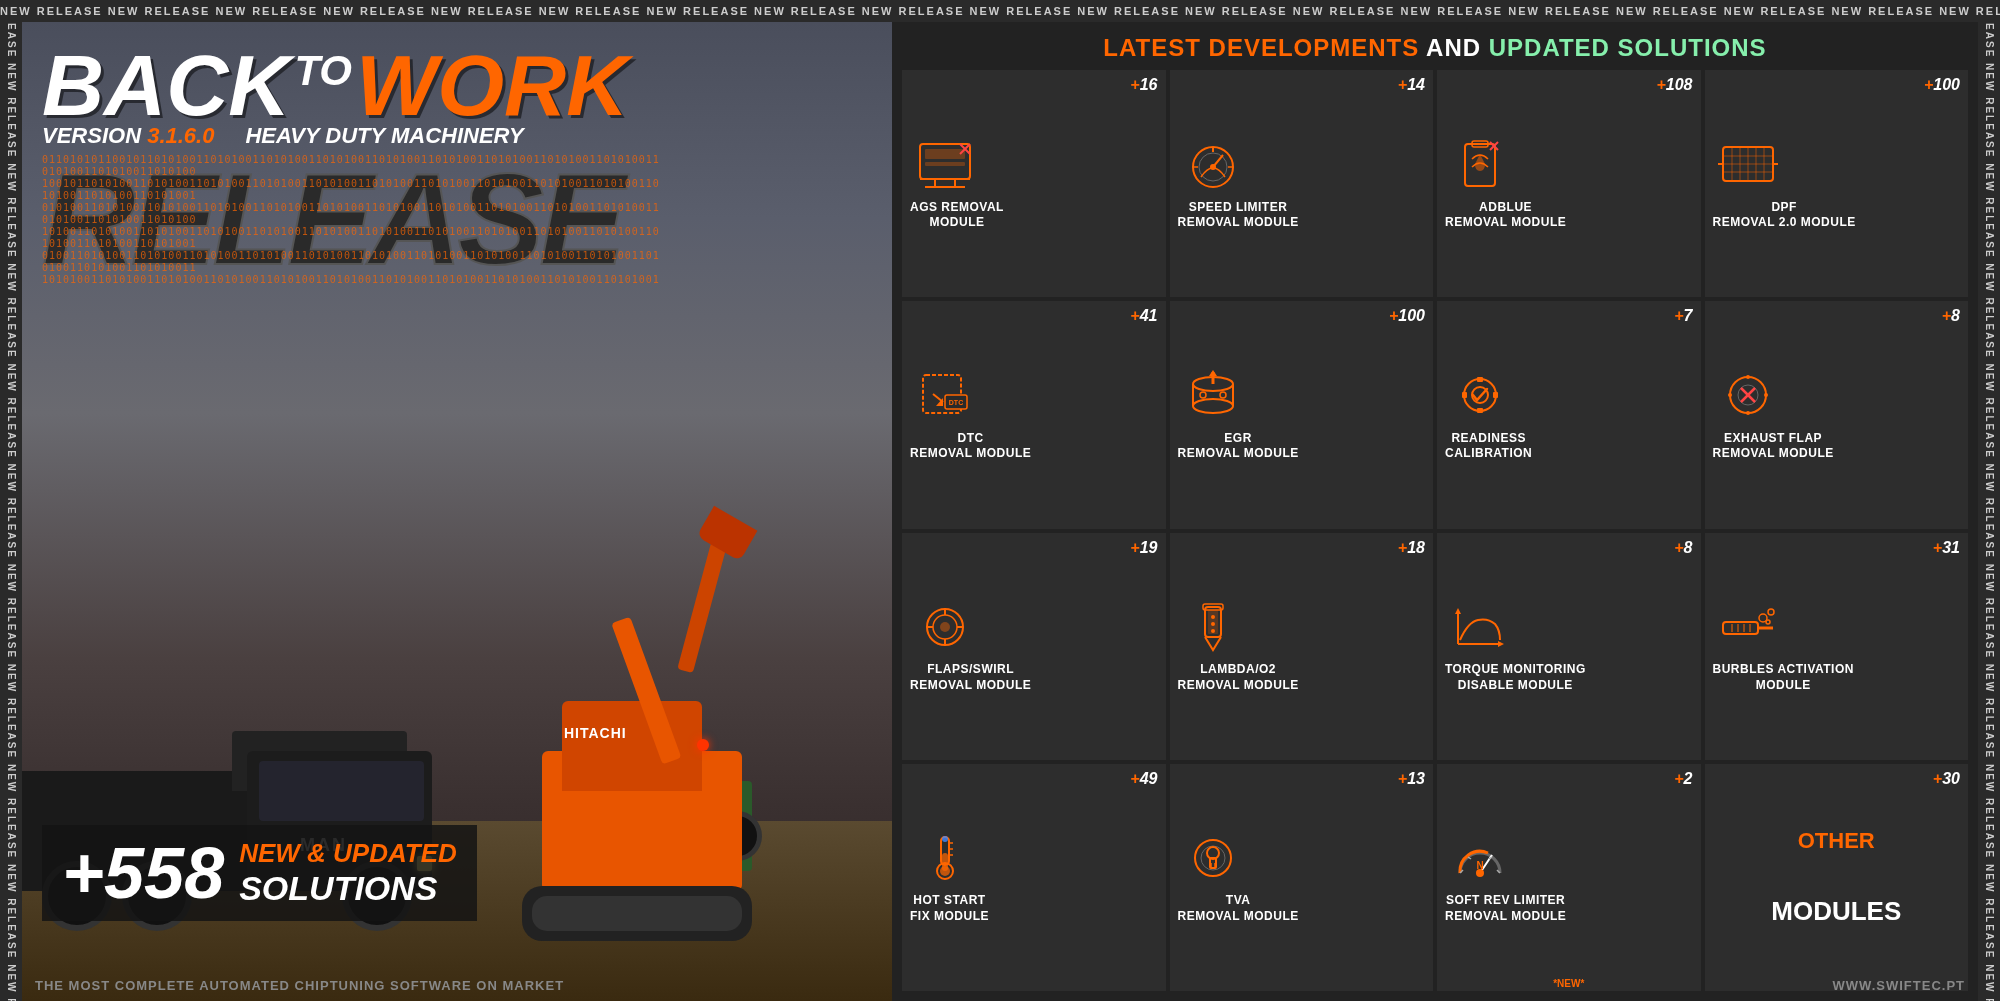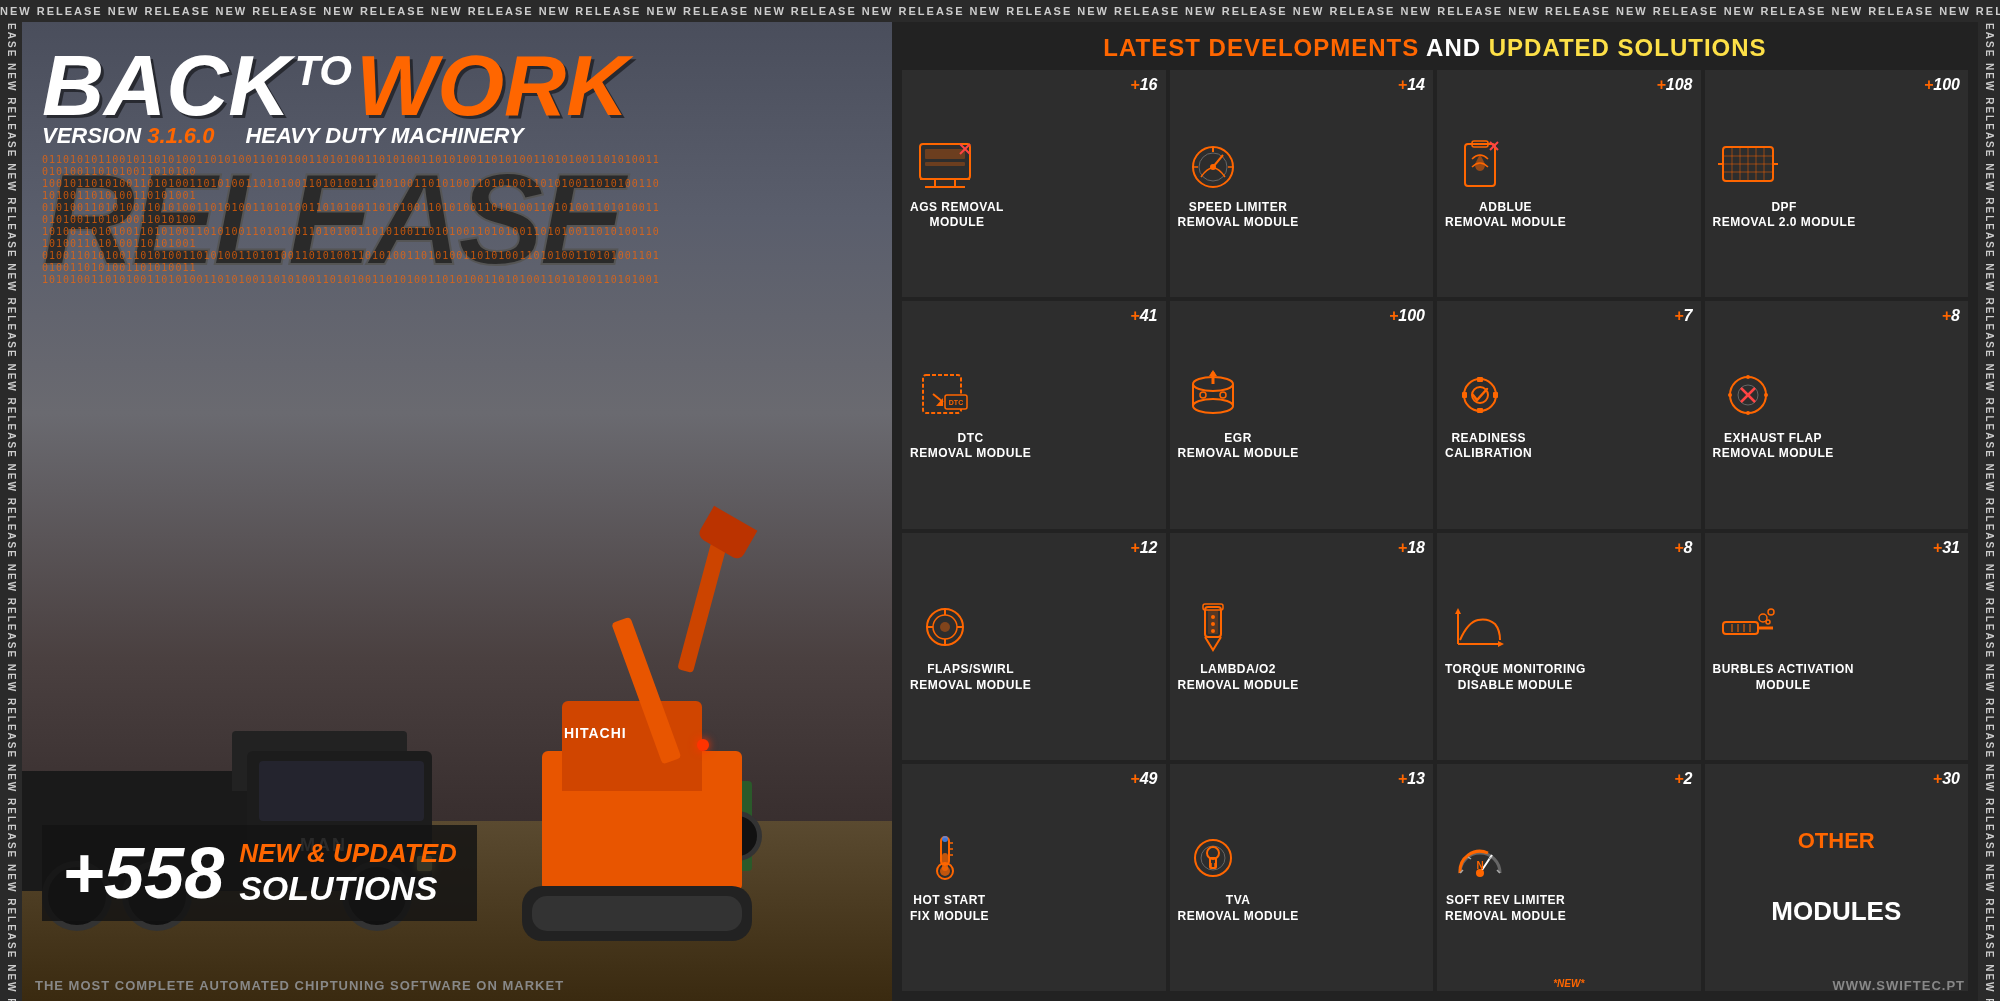--- a/index.html
+++ b/index.html
@@ -484,21 +484,21 @@
 
   </div>
 
   <div class="right-panel">
     <div class="panel-header">
       <span class="panel-header-text">
         <span style="color:#ff6600;">LATEST DEVELOPMENTS</span>
         <span style="color:white;"> </span>
         <span style="color:white;">AND</span>
         <span style="color:white;"> </span>
-        <span style="color:#fde047;">UPDATED SOLUTIONS</span>
+        <span style="color:#86efac;">UPDATED SOLUTIONS</span>
       </span>
     </div>
 
     <div class="modules-grid">
 
       <div class="module-cell">
         <div class="module-badge"><span class="plus">+</span><span>16</span></div>
         <div class="module-icon">
           <svg viewBox="0 0 60 50" fill="none">
             <rect x="5" y="5" width="50" height="35" rx="3" stroke="#ff6600" stroke-width="2" fill="none"></rect>
@@ -645,21 +645,21 @@
             <circle cx="30" cy="7" r="2" fill="#ff6600"></circle>
             <circle cx="30" cy="43" r="2" fill="#ff6600"></circle>
             <circle cx="12" cy="25" r="2" fill="#ff6600"></circle>
             <circle cx="48" cy="25" r="2" fill="#ff6600"></circle>
           </svg>
         </div>
         <div class="module-name">EXHAUST FLAP<br>REMOVAL MODULE</div>
       </div>
 
       <div class="module-cell">
-        <div class="module-badge"><span class="plus">+</span><span>12</span></div>
+        <div class="module-badge"><span class="plus">+</span><span>19</span></div>
         <div class="module-icon">
           <svg viewBox="0 0 60 50" fill="none">
 
             <circle cx="30" cy="25" r="18" stroke="#ff6600" stroke-width="2" fill="none"></circle>
             <circle cx="30" cy="25" r="12" stroke="#ff6600" stroke-width="1.5" fill="none"></circle>
             <circle cx="30" cy="25" r="5" fill="#ff6600" opacity="0.4"></circle>
 
             <line x1="30" y1="7" x2="30" y2="13" stroke="#ff6600" stroke-width="2"></line>
             <line x1="30" y1="37" x2="30" y2="43" stroke="#ff6600" stroke-width="2"></line>
             <line x1="12" y1="25" x2="18" y2="25" stroke="#ff6600" stroke-width="2"></line>
@@ -778,21 +778,21 @@
 
             <text x="30" y="36" fill="#ff6600" font-size="10" font-weight="bold" text-anchor="middle" font-family="Arial">N</text>
 
             <line x1="10" y1="40" x2="13" y2="37" stroke="#aaa" stroke-width="1.5"></line>
             <line x1="50" y1="40" x2="47" y2="37" stroke="#aaa" stroke-width="1.5"></line>
             <line x1="18" y1="24" x2="21" y2="26" stroke="#aaa" stroke-width="1.5"></line>
             <line x1="42" y1="24" x2="39" y2="26" stroke="#aaa" stroke-width="1.5"></line>
           </svg>
         </div>
         <div class="module-name-new">SOFT REV LIMITER<br>REMOVAL MODULE</div>
-        <div class="new-star" style="color:#ff6600;font-size:10px;font-weight:bold;font-style:italic;">*NEW*</div>
+        <div class="new-star" style="color:#ff6600;font-size:10px;font-weight:bold;">*NEW*</div>
       </div>
 
       <div class="module-cell other-modules-cell">
         <div class="module-badge"><span class="plus">+</span><span>30</span></div>
         <div class="other-modules-text">OTHER</div>
         <div class="other-modules-sub">MODULES</div>
       </div>
 
     </div>
   </div>

